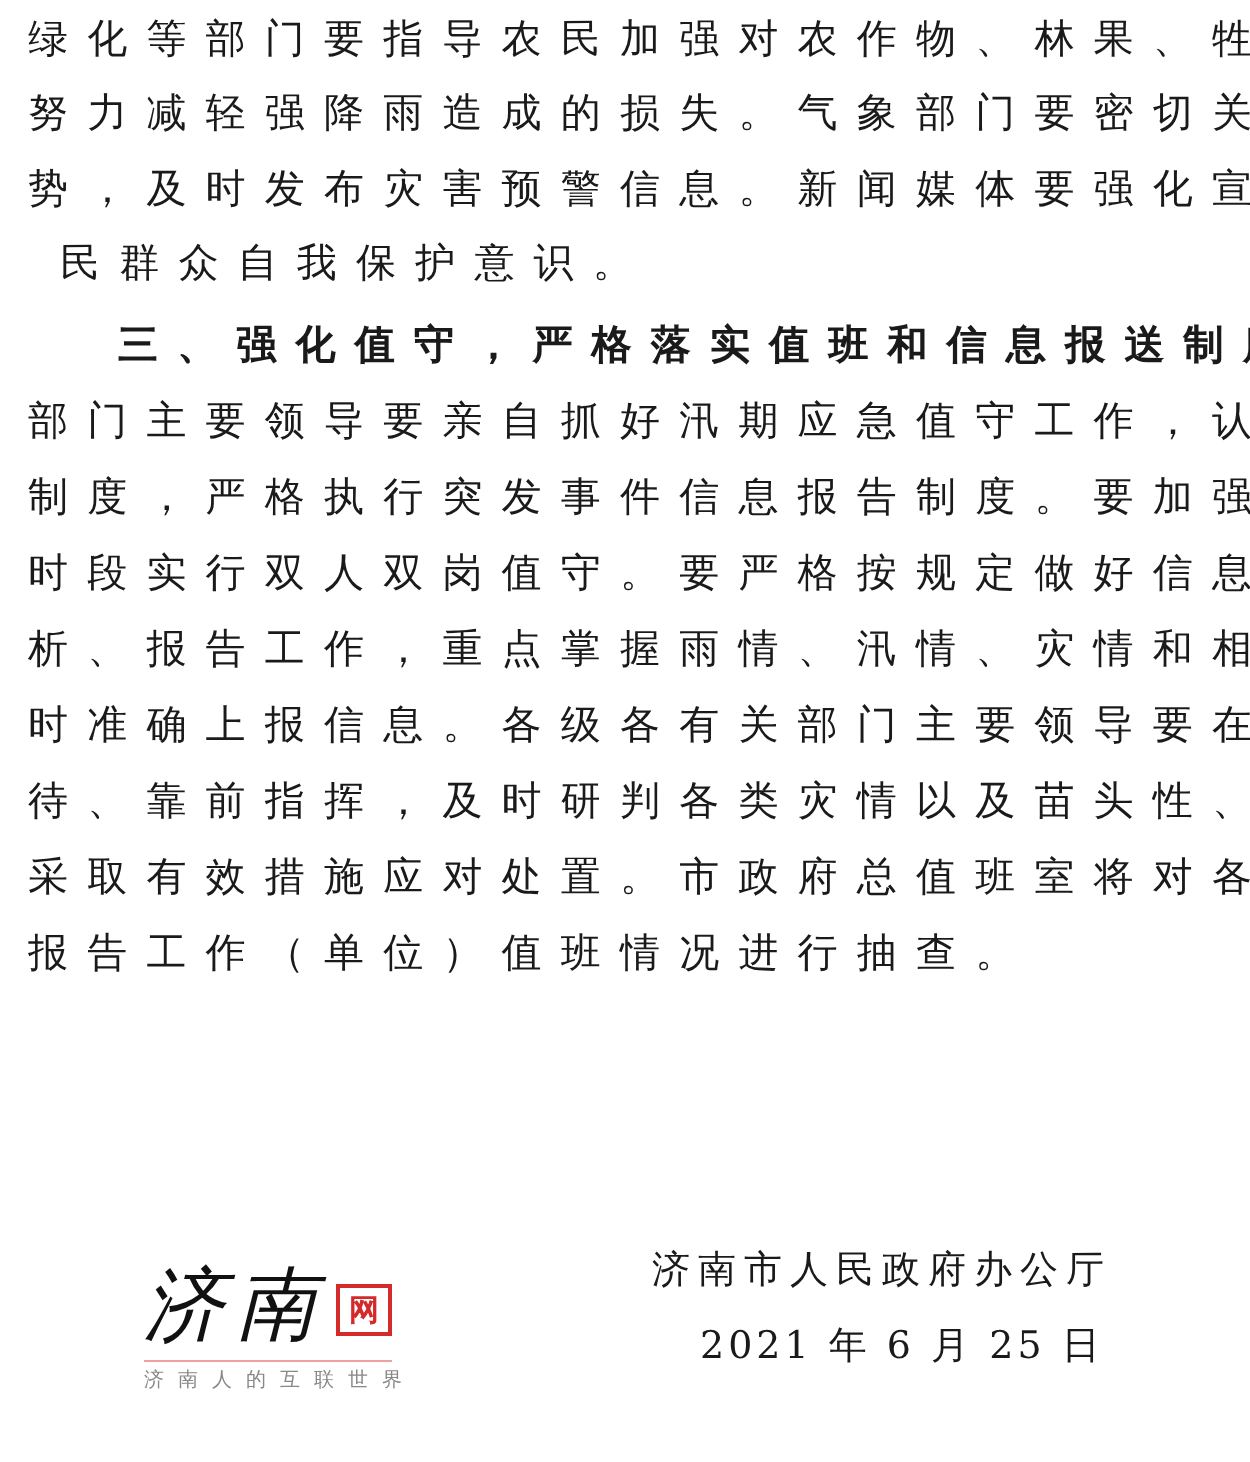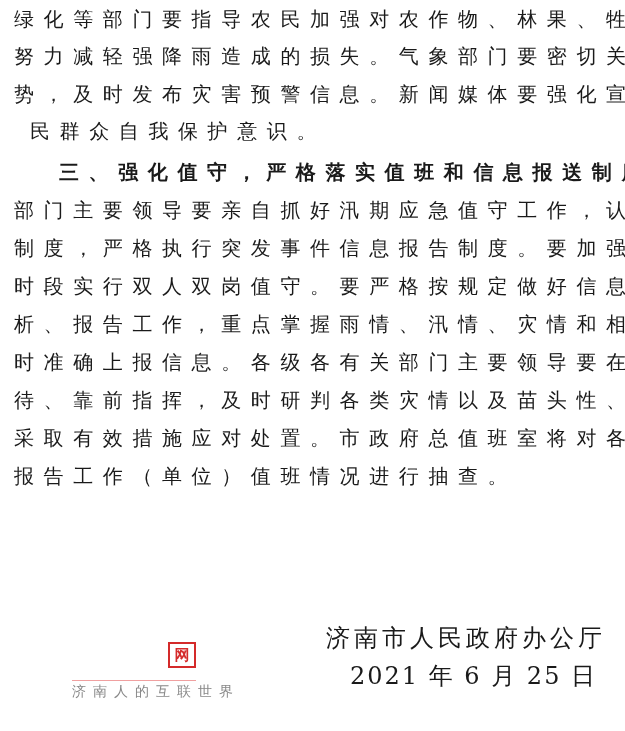--- a/index.html
+++ b/index.html
@@ -2,29 +2,29 @@
 <html><head>
 <meta charset="utf-8">
 <style>
   html, body { margin: 0; padding: 0; background: #ffffff; }
   body { width: 625px; height: 731px; position: relative; overflow: hidden;
          font-family: "DejaVu Serif", "Liberation Serif", serif; color: #1a1a1a; }
   .para { position: absolute; left: 14px; width: 600px; }
   .line { position: absolute; left: 0; height: 30px; line-height: 30px;
           font-size: 20px; white-space: nowrap; letter-spacing: 9.6px; }
   .bold { font-weight: bold; font-family: "DejaVu Sans", sans-serif; letter-spacing: 9.6px; }
-  .sig { position: absolute; font-size: 24px; white-space: nowrap; letter-spacing: 4px; }
+  .sig { position: absolute; font-size: 19px; white-space: nowrap; letter-spacing: 4px; }
   .logo { position: absolute; left: 72px; top: 630px; width: 130px; height: 70px; }
   .logo-cal { position: absolute; left: 0; top: 0; font-family: "DejaVu Serif", serif;
               font-style: italic; font-size: 40px; line-height: 46px; color: #111; letter-spacing: 6px; }
   .logo-box { position: absolute; left: 96px; top: 12px; width: 24px; height: 22px;
               border: 2px solid #d42a2a; color: #d42a2a; font-size: 15px; line-height: 22px;
               text-align: center; font-family: "DejaVu Sans", sans-serif; font-weight: bold; }
   .logo-rule { position: absolute; left: 0; top: 50px; width: 124px; height: 1px; background: #f0a0a0; }
-  .logo-tag { position: absolute; left: 0; top: 53px; font-size: 14px; color: #888;
+  .logo-tag { position: absolute; left: 0; top: 53px; font-size: 10px; color: #888;
               letter-spacing: 7px; font-family: "DejaVu Sans", sans-serif; white-space: nowrap; }
 </style>
 </head>
 <body>
 
 <div class="para" style="top:0;">
   <div class="line" style="top:4px;">绿化等部门要指导农民加强对农作物、林果、牲畜、水产的防范，</div>
   <div class="line" style="top:41px;">努力减轻强降雨造成的损失。气象部门要密切关注天气变化趋</div>
   <div class="line" style="top:79px;">势，及时发布灾害预警信息。新闻媒体要强化宣传，切实提高人</div>
   <div class="line" style="top:116px;margin-left:16px;">民群众自我保护意识。</div>
@@ -38,19 +38,20 @@
   <div class="line" style="top:233px;">制度，严格执行突发事件信息报告制度。要加强值班力量，特殊</div>
   <div class="line" style="top:271px;">时段实行双人双岗值守。要严格按规定做好信息收集、汇总、分</div>
   <div class="line" style="top:309px;">析、报告工作，重点掌握雨情、汛情、灾情和相关应对情况，及</div>
   <div class="line" style="top:347px;">时准确上报信息。各级各有关部门主要领导要在岗在位、严阵以</div>
   <div class="line" style="top:385px;">待、靠前指挥，及时研判各类灾情以及苗头性、趋势性问题，并</div>
   <div class="line" style="top:423px;">采取有效措施应对处置。市政府总值班室将对各县区政府、市政</div>
   <div class="line" style="top:461px;">报告工作（单位）值班情况进行抽查。</div>
 </div>
 
 <div class="logo">
+  <div class="logo-cal">济南</div>
   <div class="logo-box">网</div>
   <div class="logo-rule"></div>
   <div class="logo-tag">济南人的互联世界</div>
 </div>
 
 <div class="sig" style="left:326px; top:622px;">济南市人民政府办公厅</div>
 <div class="sig" style="left:350px; top:660px; letter-spacing:2px;">2021 年 6 月 25 日</div>
 
 </body></html>

